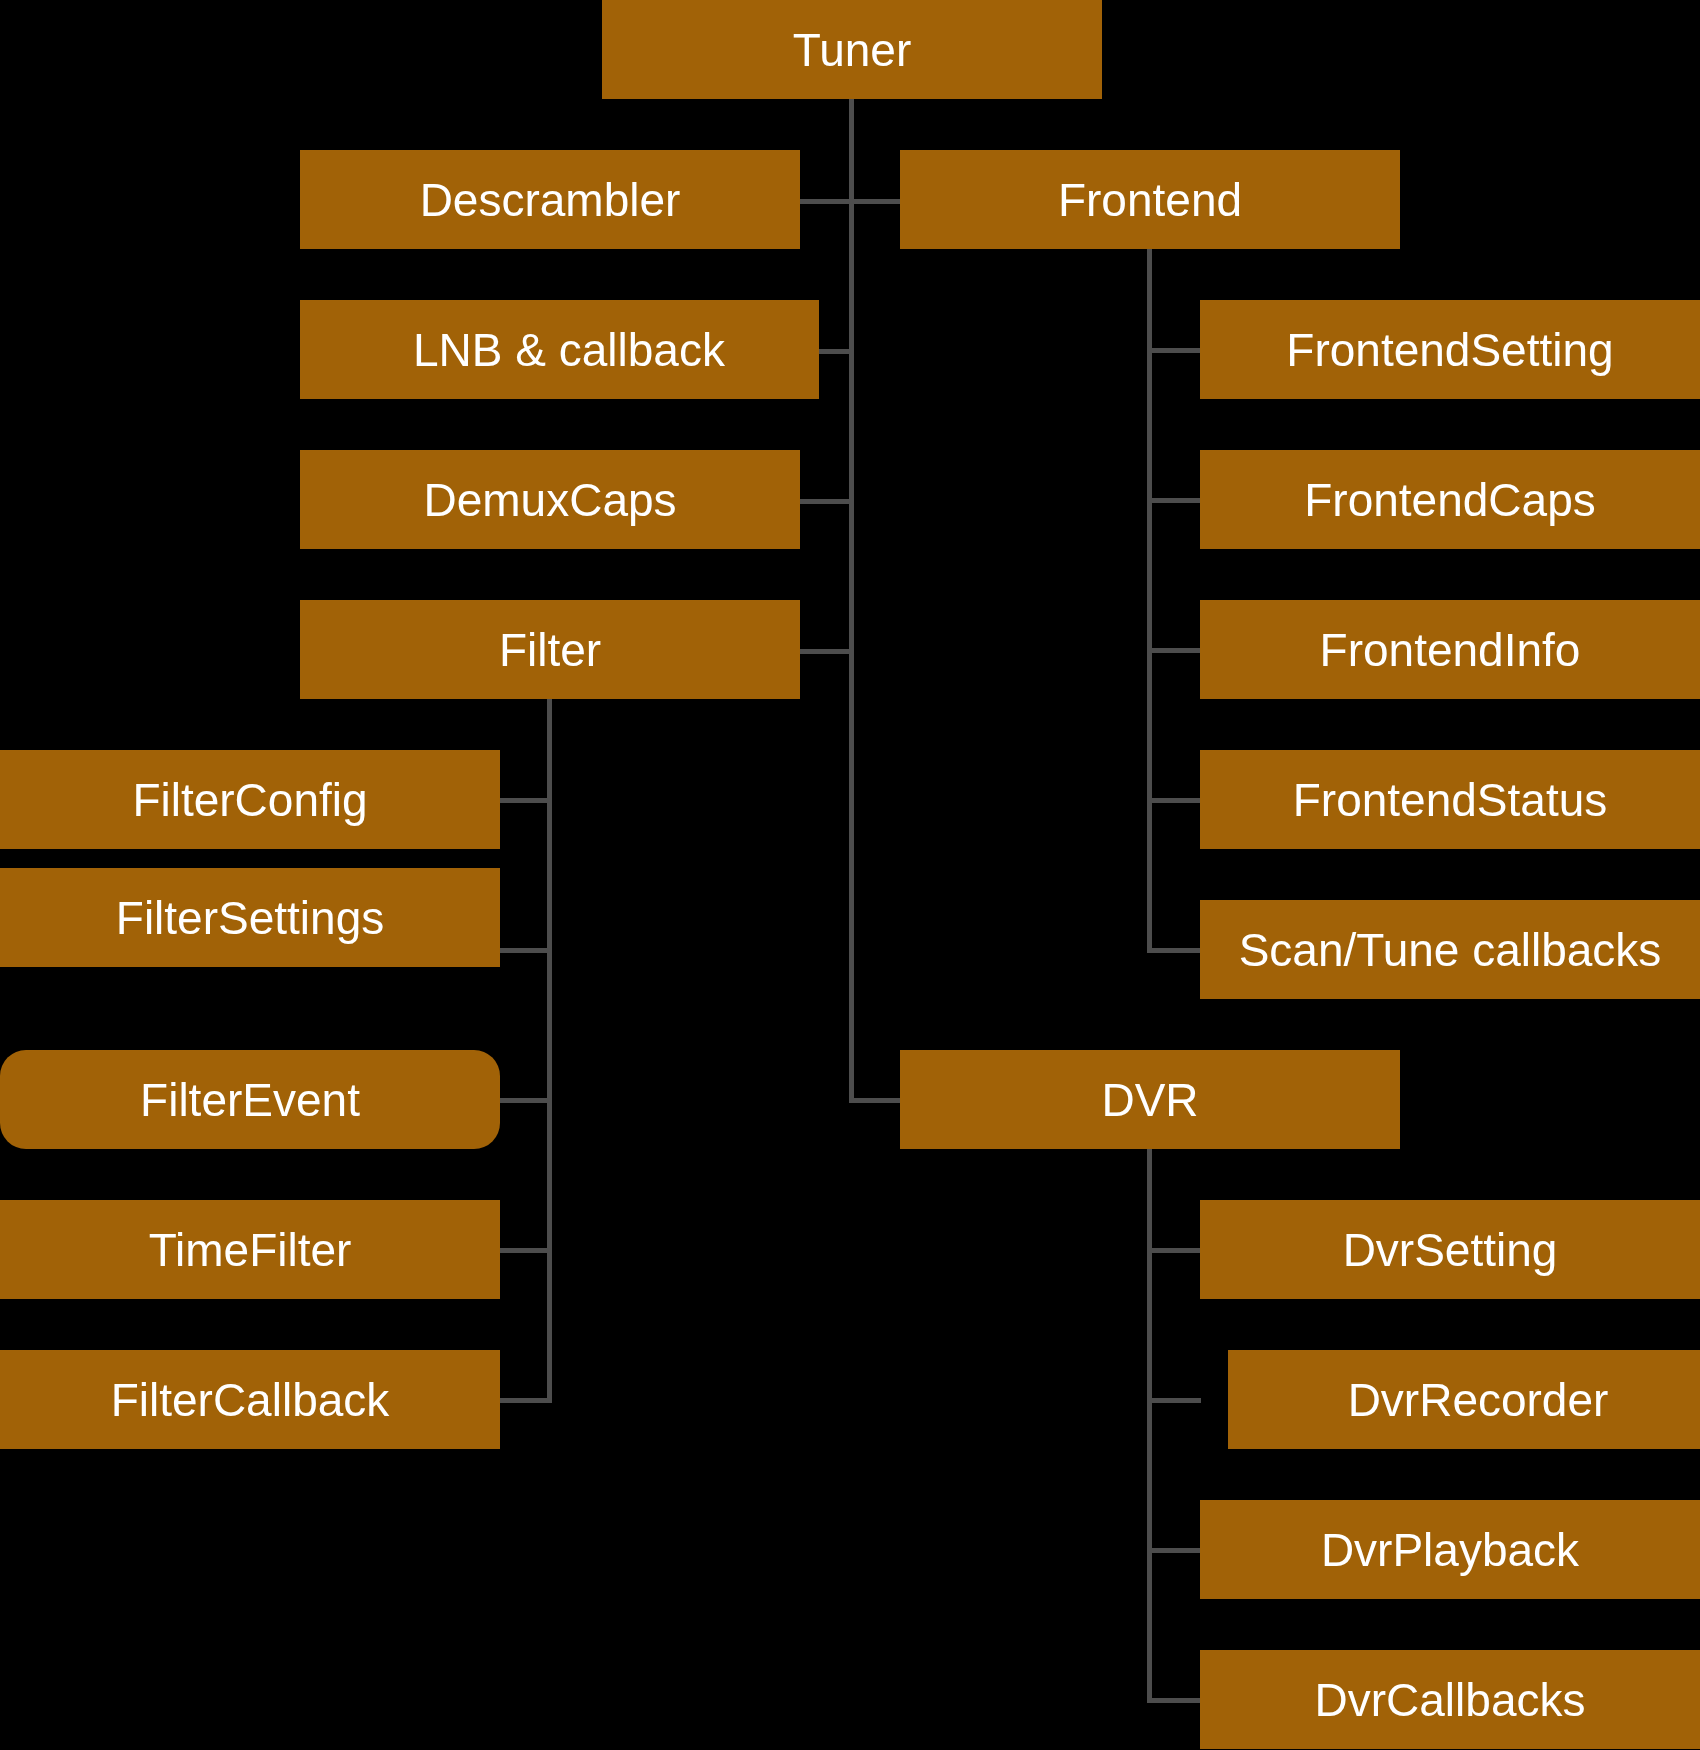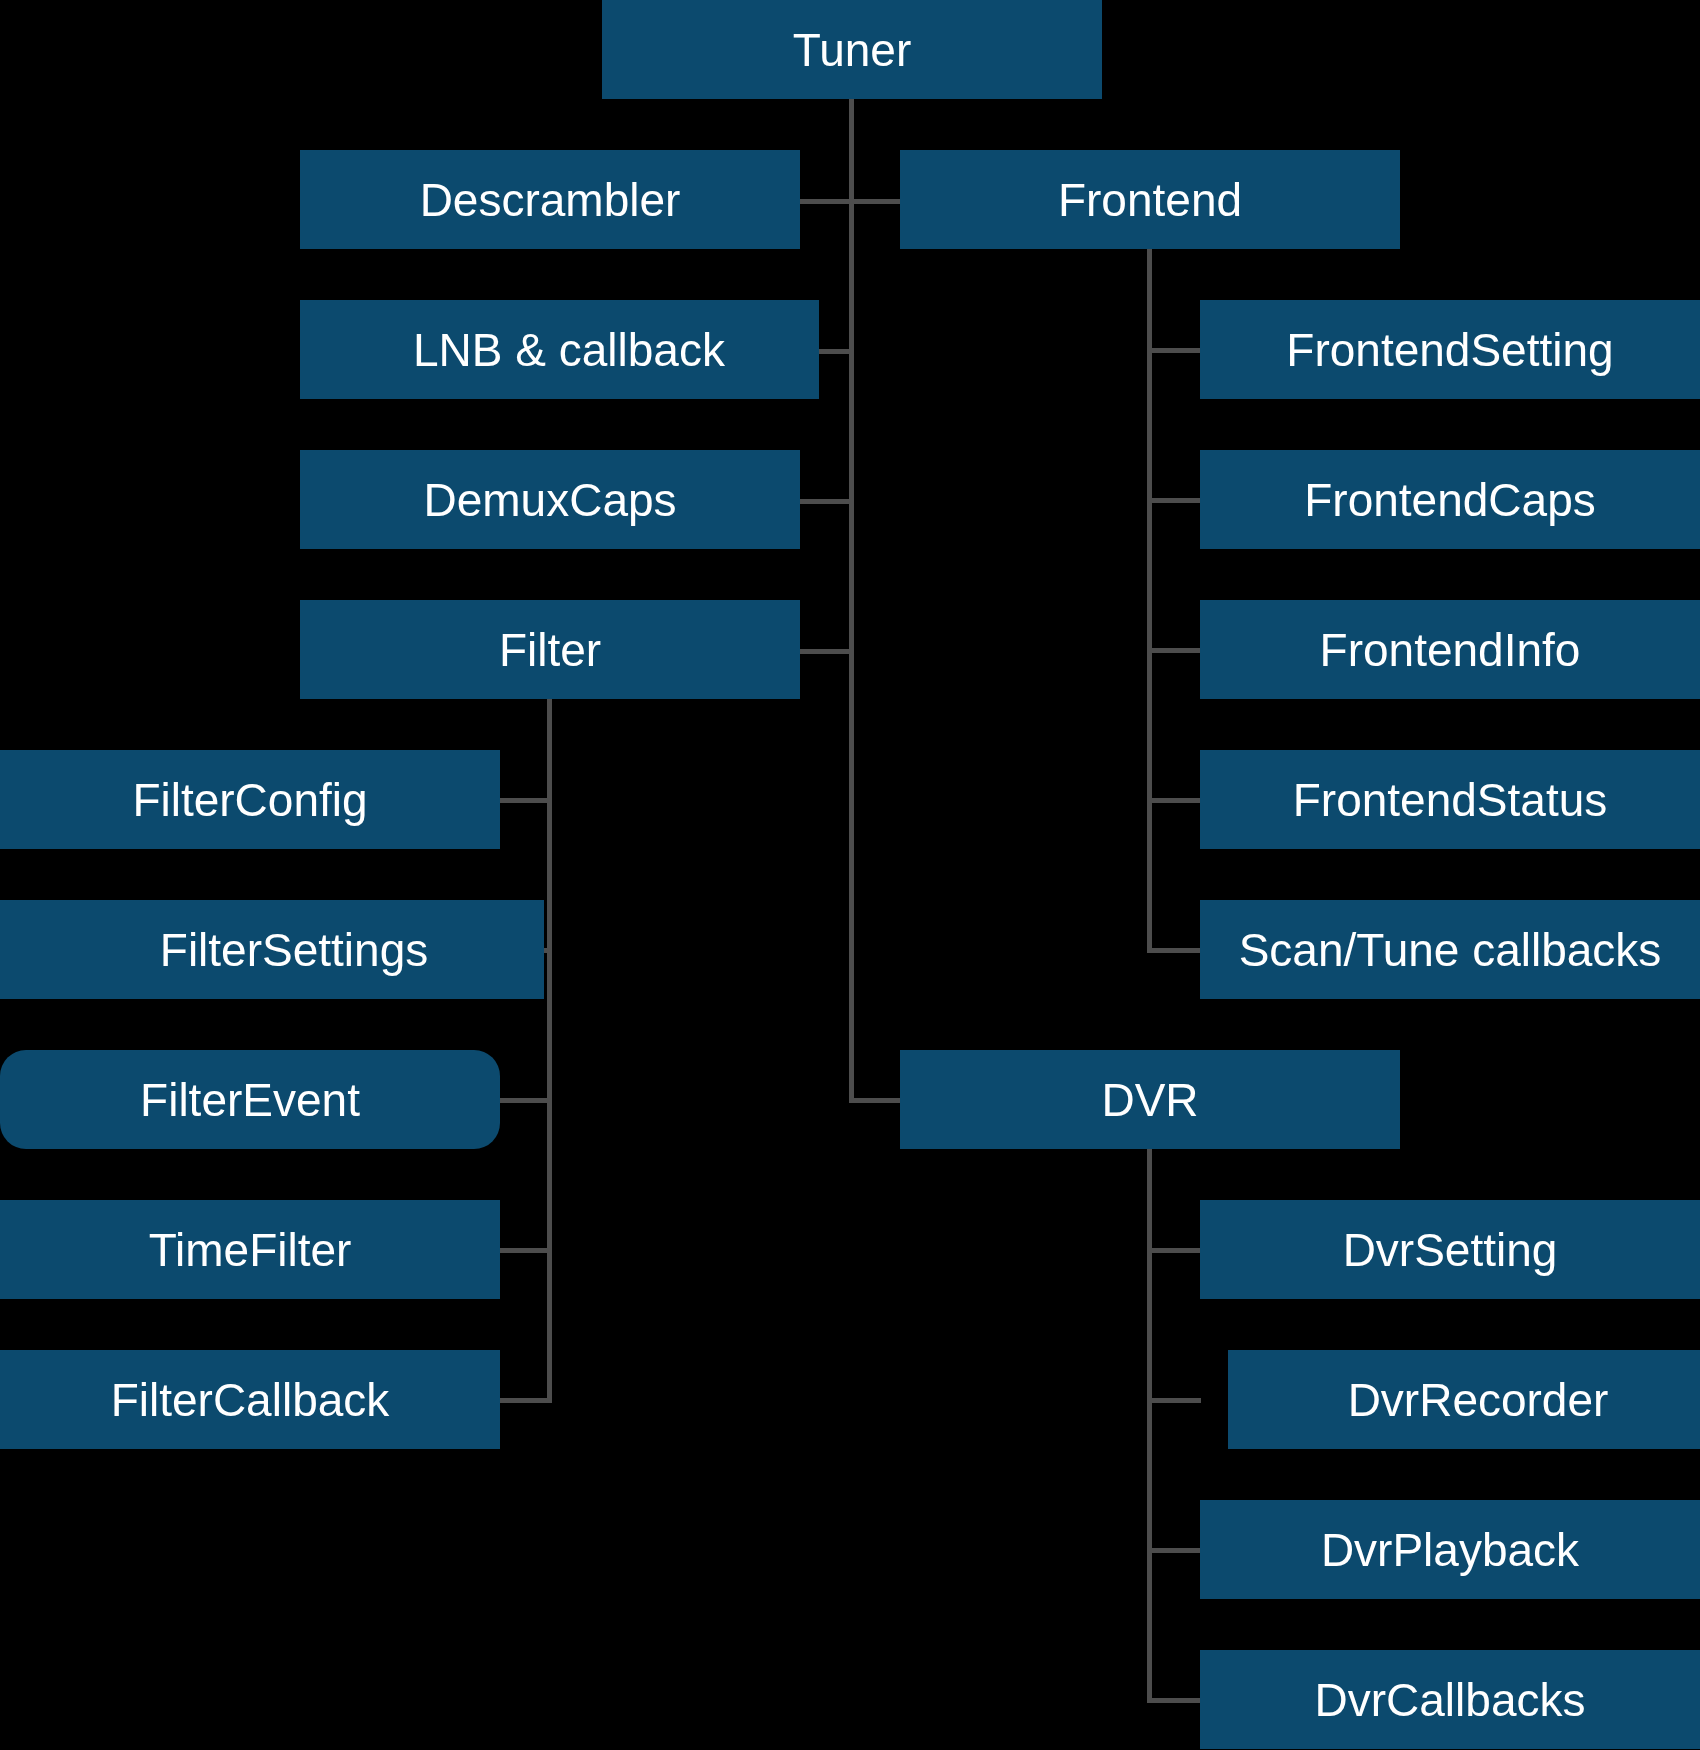--- a/index.html
+++ b/index.html
@@ -12,21 +12,21 @@
     width: 1700px;
     height: 1750px;
     background: #000000;
     overflow: hidden;
     font-family: "Liberation Sans", "DejaVu Sans", sans-serif;
   }
   .node {
     position: absolute;
     width: 500px;
     height: 99px;
-    background: #0c4a6e;
+    background: #a16207;
     color: #ffffff;
     font-size: 46px;
     display: flex;
     align-items: center;
     justify-content: center;
     white-space: nowrap;
   }
   .line {
     position: absolute;
     background: #4d4d4d;
@@ -76,21 +76,21 @@
 
   <div class="node" style="left:300px; top:450px;">DemuxCaps</div>
   <div class="node" style="left:1200px; top:450px;">FrontendCaps</div>
 
   <div class="node" style="left:300px; top:600px;">Filter</div>
   <div class="node" style="left:1200px; top:600px;">FrontendInfo</div>
 
   <div class="node" style="left:0px; top:750px;">FilterConfig</div>
   <div class="node" style="left:1200px; top:750px;">FrontendStatus</div>
 
-  <div class="node" style="left:0px; top:900px;padding-left:44px;">FilterSettings</div>
+  <div class="node" style="left:0px; top:868px;">FilterSettings</div>
   <div class="node" style="left:1200px; top:900px;">Scan/Tune callbacks</div>
 
   <div class="node" style="left:0px; top:1050px;border-radius:26px;">FilterEvent</div>
   <div class="node" style="left:900px; top:1050px;">DVR</div>
 
   <div class="node" style="left:0px; top:1200px;">TimeFilter</div>
   <div class="node" style="left:1200px; top:1200px;">DvrSetting</div>
 
   <div class="node" style="left:0px; top:1350px;">FilterCallback</div>
   <div class="node" style="left:1228px; top:1350px;">DvrRecorder</div>

